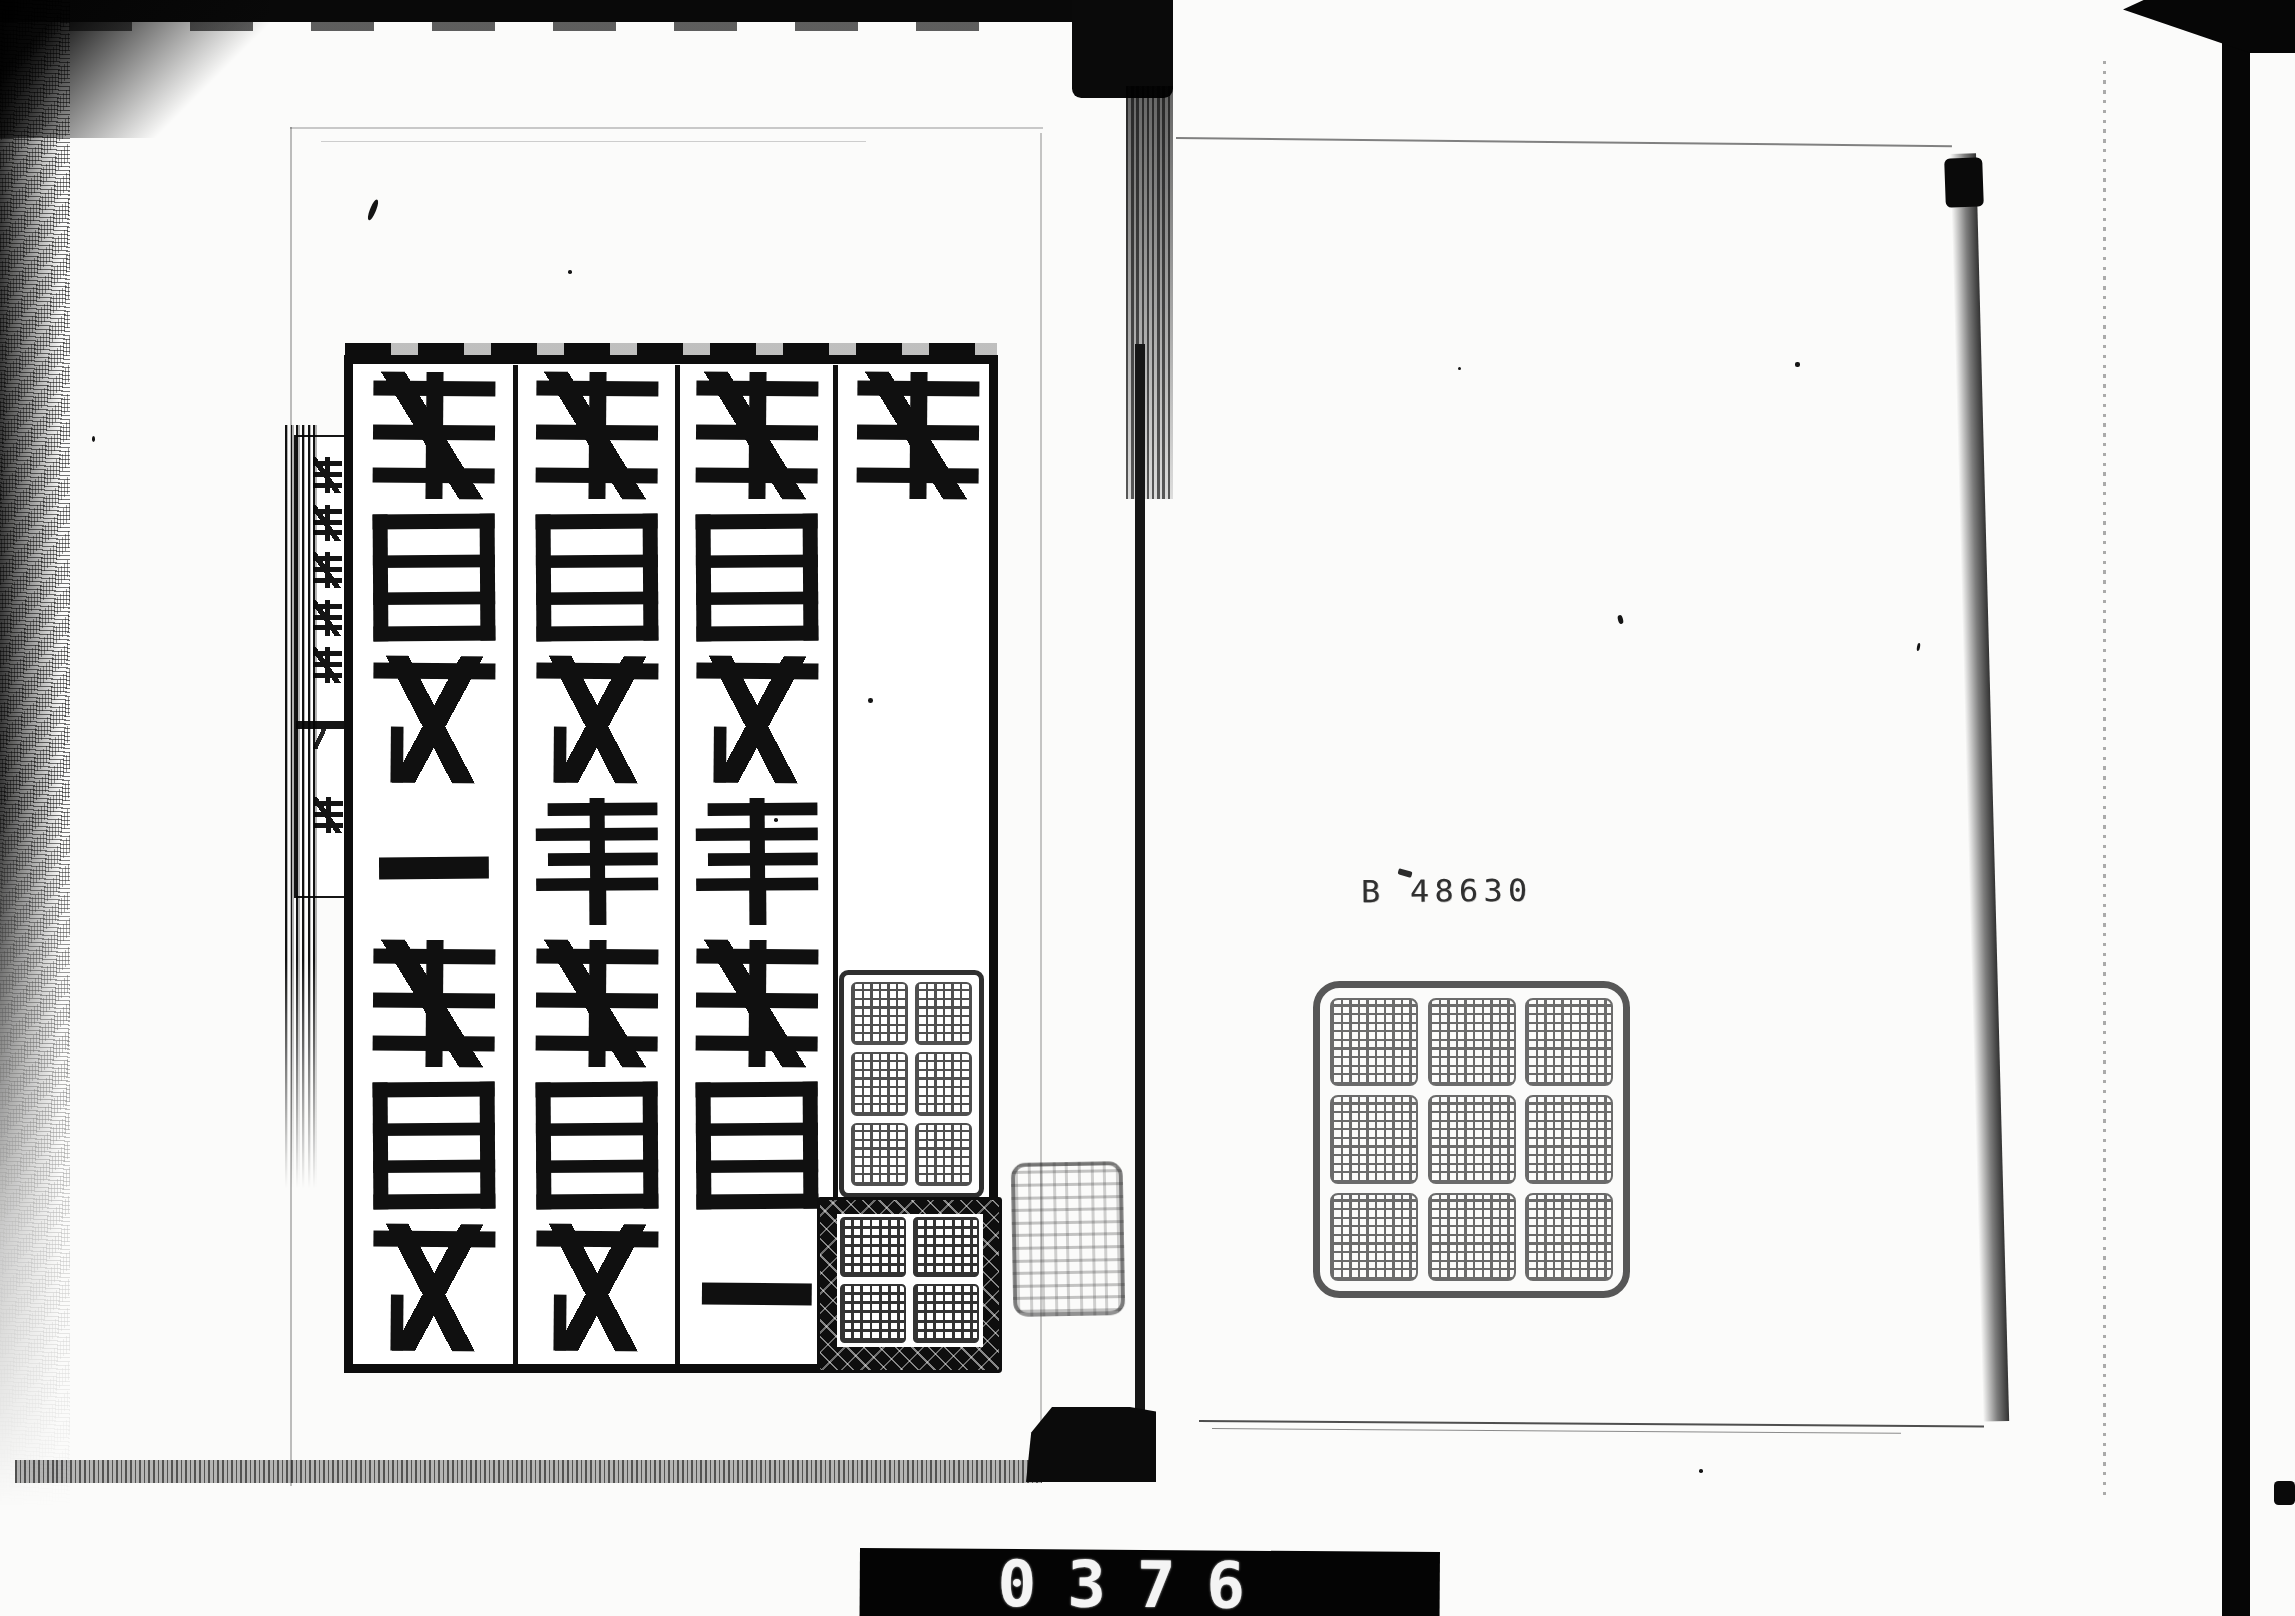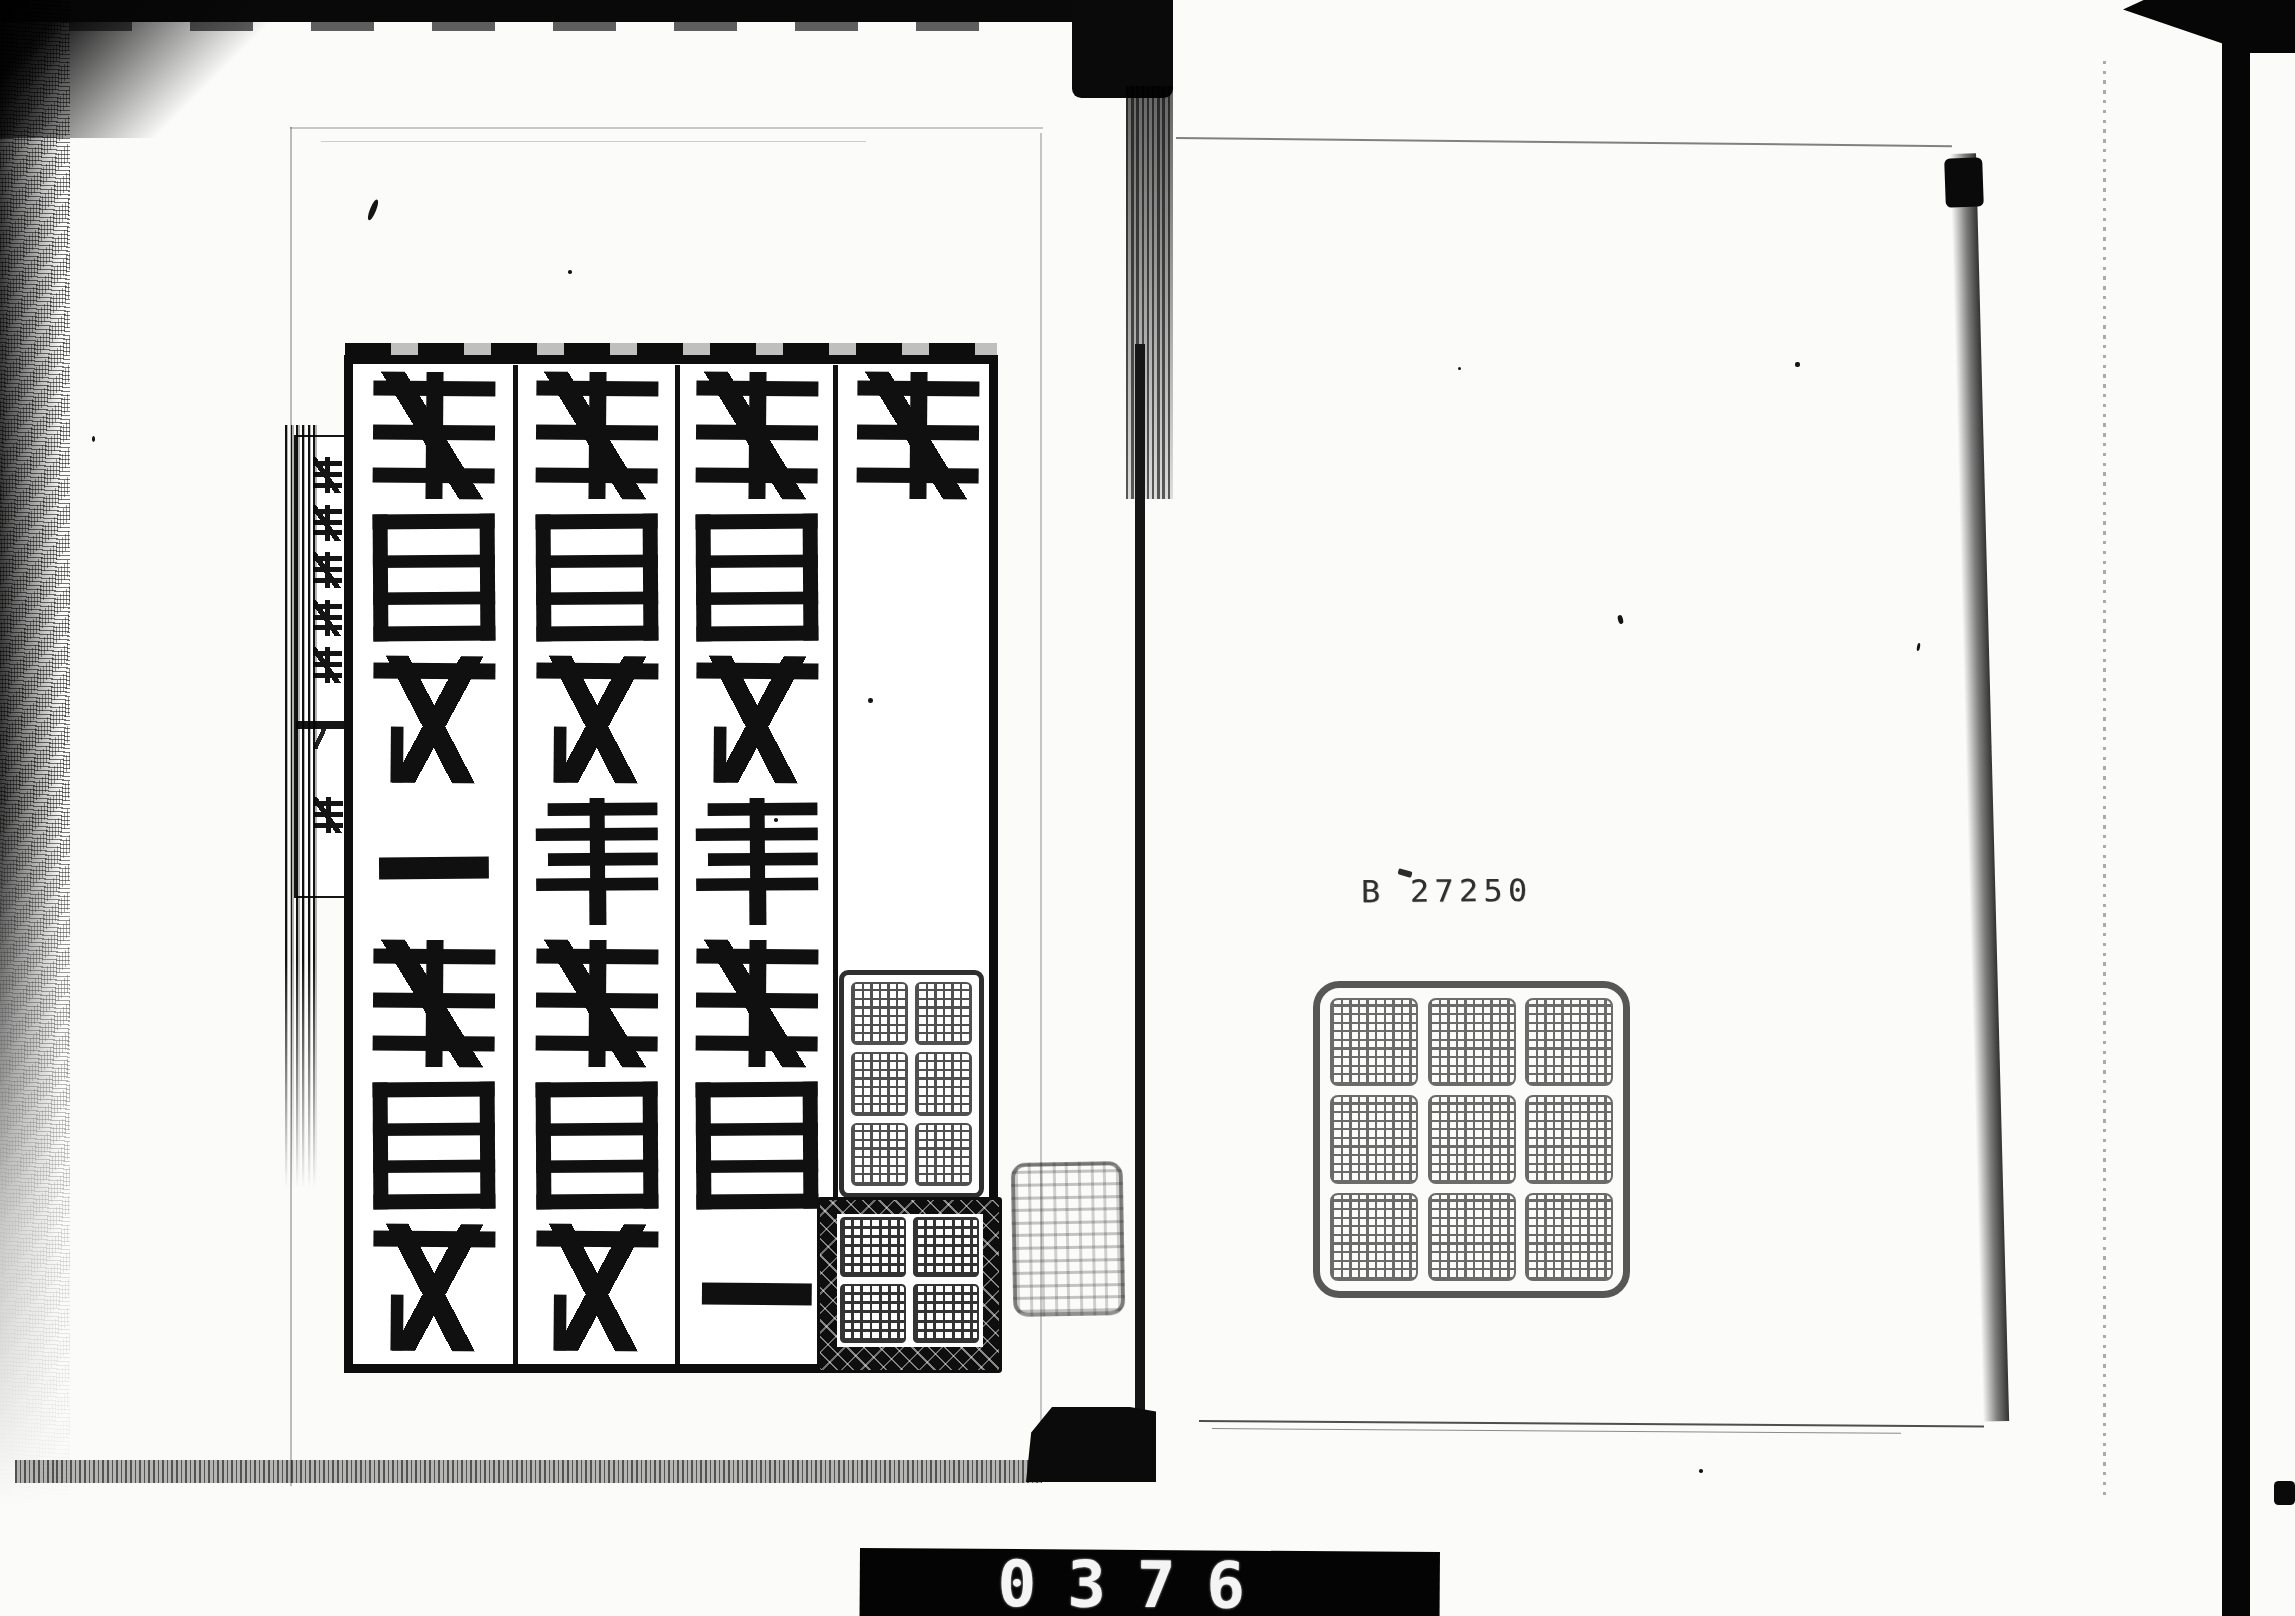--- a/index.html
+++ b/index.html
@@ -246,21 +246,21 @@
 <div class="abs gutter-shade"></div>
 <div class="abs gutter-line"></div>
 <div class="abs gutter-tab-bottom"></div>
 
 <div class="abs rp-top-edge"></div>
 <div class="abs rp-right-edge"></div>
 <div class="abs rp-right-blob"></div>
 <div class="abs rp-bottom-edge"></div>
 <div class="abs rp-bottom-edge2"></div>
 
-<div class="abs call-number">B 27250</div>
+<div class="abs call-number">B 48630</div>
 <div class="abs call-tick"></div>
 
 <div class="abs seal-grid univ-seal">
     <div class="seal-cell"></div>
     <div class="seal-cell"></div>
     <div class="seal-cell"></div>
     <div class="seal-cell"></div>
     <div class="seal-cell"></div>
     <div class="seal-cell"></div>
     <div class="seal-cell"></div>

